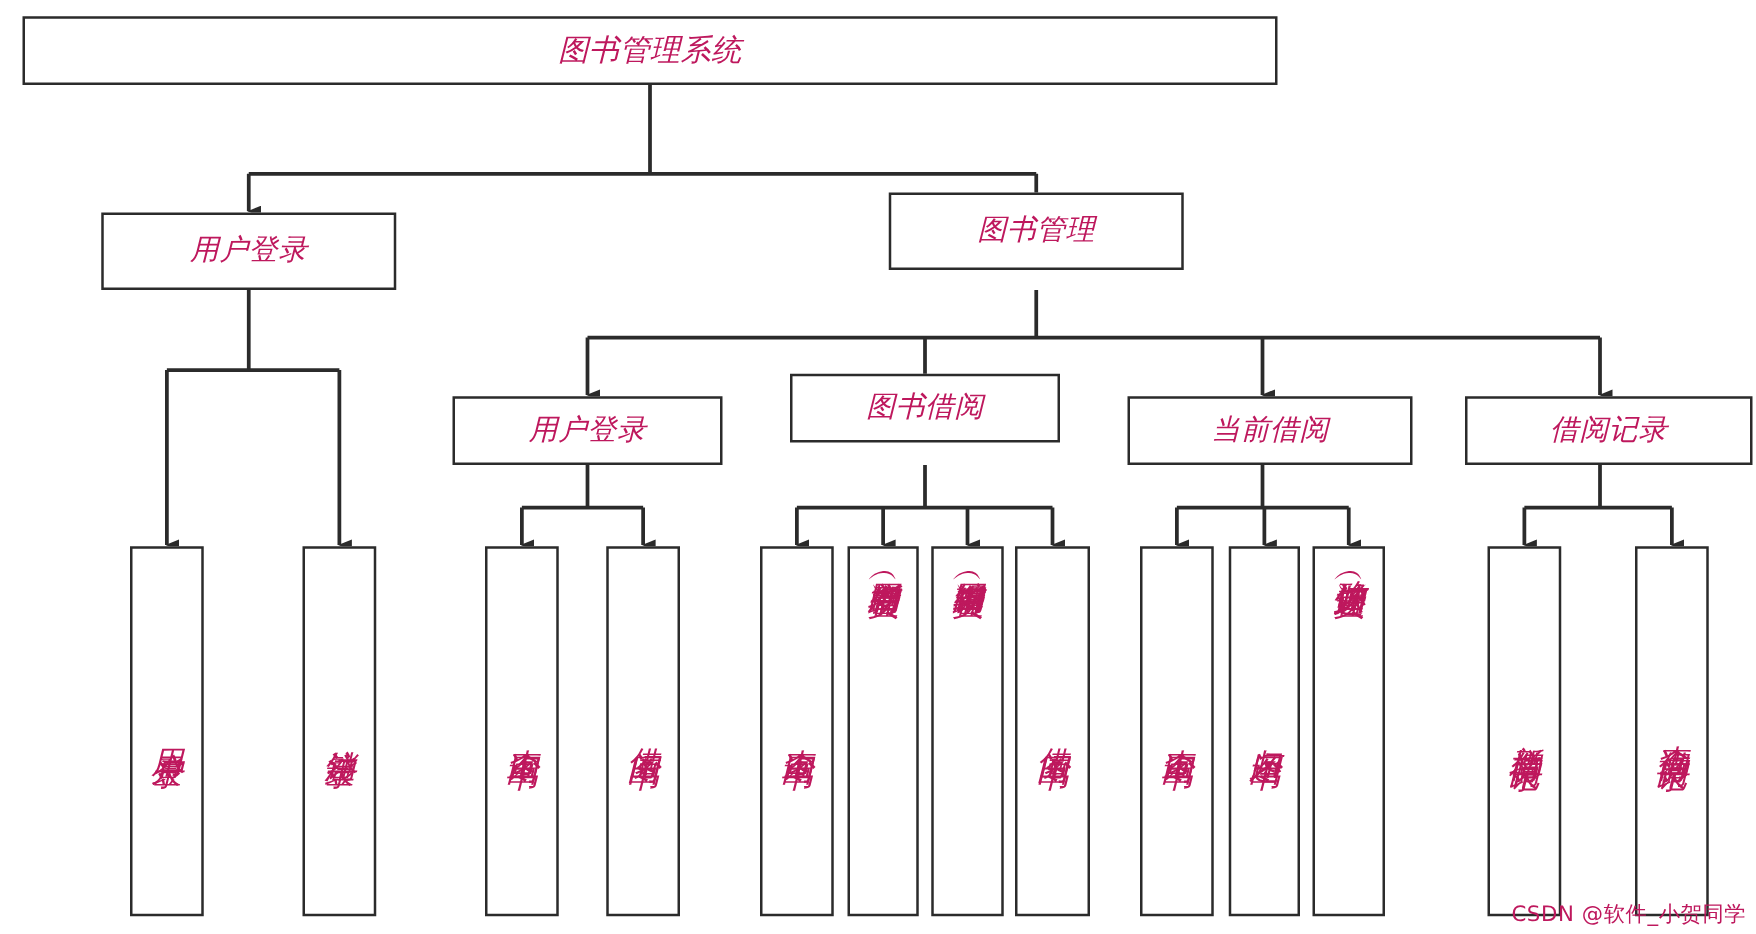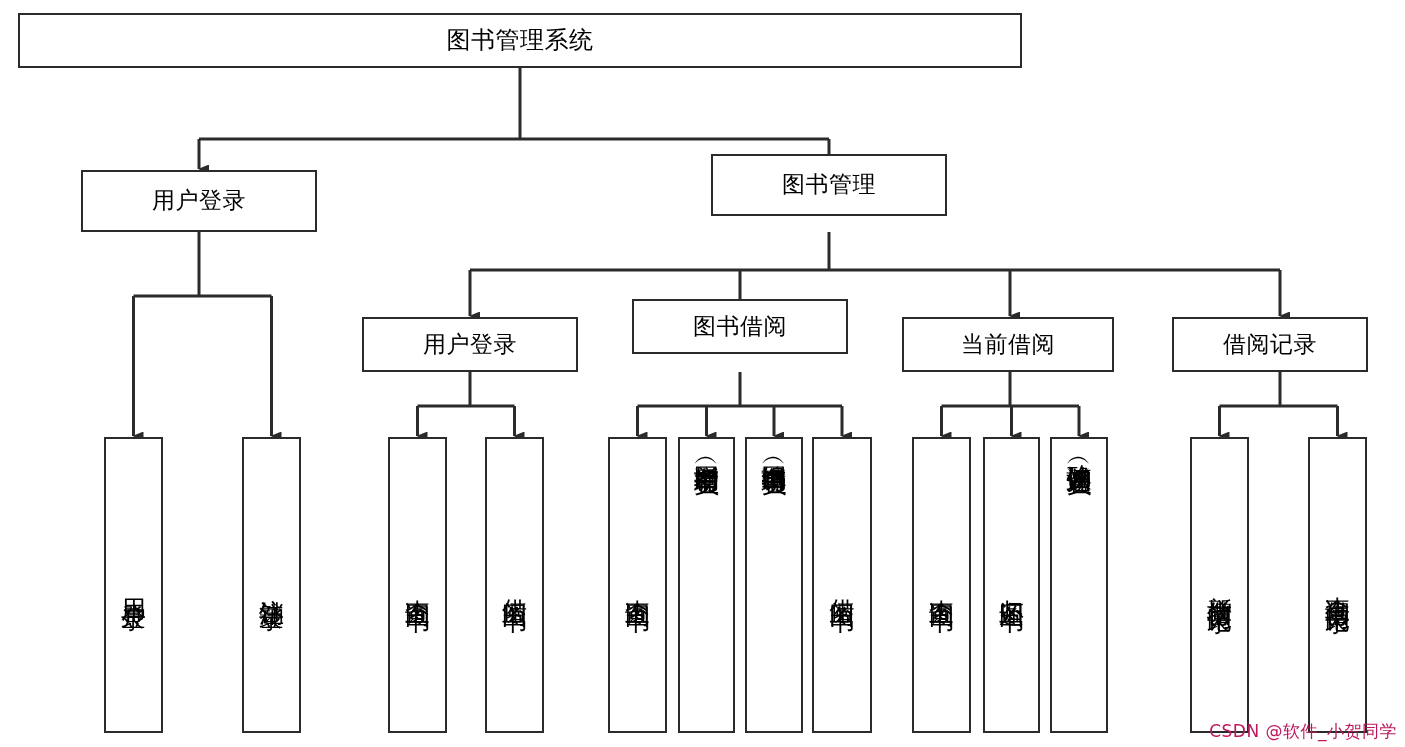--- a/index.html
+++ b/index.html
@@ -27,21 +27,22 @@
     pointer-events: none;
   }
   .node {
     position: absolute;
     box-sizing: border-box;
     border: 2.5px solid #2b2b2b;
     background: #ffffff;
     display: flex;
     align-items: center;
     justify-content: center;
-    color: #000000;
+    color: #be185d;
+    font-style: italic;
   }
   .node-label {
     display: block;
     text-align: center;
     line-height: 1.12;
     letter-spacing: 0.5px;
     white-space: pre-wrap;
   }
   
   .node.h .node-label {
@@ -140,24 +141,24 @@
       </div>
       <div class="node h" style="left: 711px; top: 154px; width: 236px; height: 62px;">
         <span class="node-label">图书管理</span>
       </div>
       <div class="node h" style="left: 362px; top: 317px; width: 216px; height: 55px;">
         <span class="node-label">用户登录</span>
       </div>
       <div class="node h" style="left: 632px; top: 299px; width: 216px; height: 55px;">
         <span class="node-label">图书借阅</span>
       </div>
-      <div class="node h" style="left: 902px; top: 317px; width: 212px; height: 55px;">
+      <div class="node h" style="left: 902px; top: 317px; width: 228px; height: 55px;">
         <span class="node-label">当前借阅</span>
       </div>
-      <div class="node h" style="left: 1172px; top: 317px; width: 196px; height: 55px;">
+      <div class="node h" style="left: 1172px; top: 317px; width: 230px; height: 55px;">
         <span class="node-label">借阅记录</span>
       </div>
       <div class="node v" style="left: 104px; top: 437px; width: 59px; height: 296px;">
         <span class="node-label">用户登录</span>
       </div>
       <div class="node v" style="left: 242px; top: 437px; width: 59px; height: 296px;">
         <span class="node-label">注销登录</span>
       </div>
       <div class="node v" style="left: 388px; top: 437px; width: 59px; height: 296px;">
         <span class="node-label">查询图书</span>

